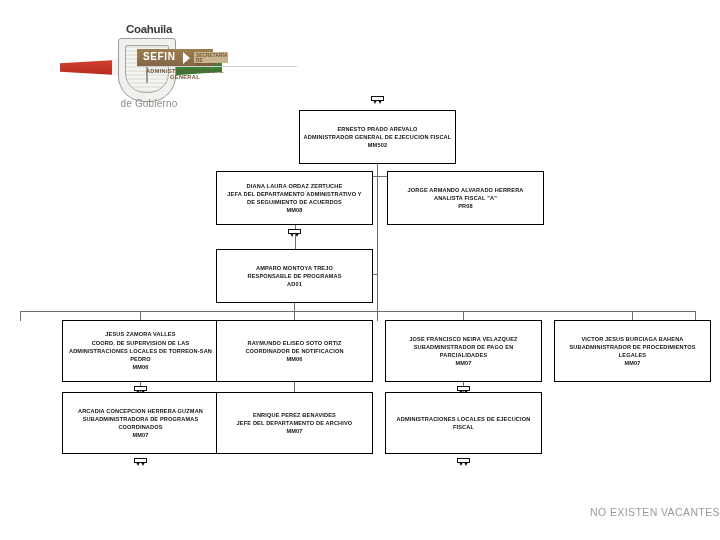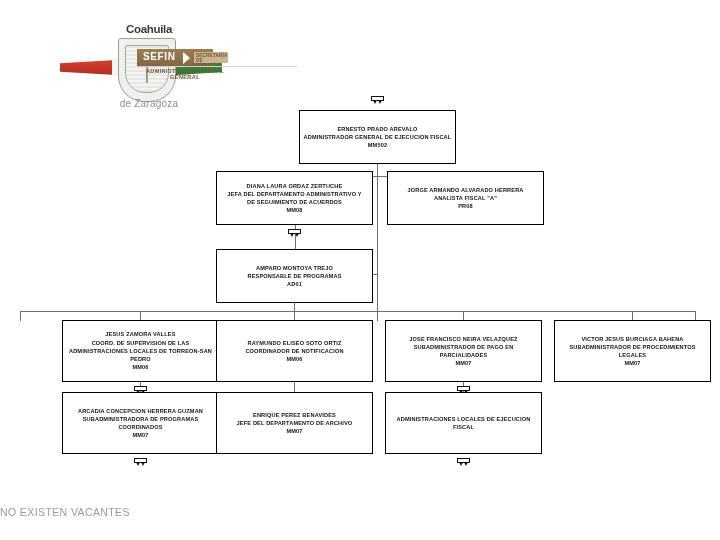--- a/index.html
+++ b/index.html
@@ -120,21 +120,21 @@
     border-left:2.4px solid transparent;border-right:2.4px solid transparent;
     border-top:4.2px solid #111;
   }
   .glyph .rgt{
     position:absolute;left:7.4px;top:4.2px;width:0;height:0;
     border-left:2.4px solid transparent;border-right:2.4px solid transparent;
     border-top:4.2px solid #111;
   }
 
   .footer-note{
-    position:absolute;left:0;top:506px;width:720px;text-align:left;
+    position:absolute;left:0;top:506px;width:720px;text-align:right;
     font-size:10.5px;color:#9a9a9a;letter-spacing:0.4px;
   }
 </style>
 </head>
 <body>
 
 <div id="stage">
 
   <div class="logo-block">
     <div class="gob-text">
@@ -143,21 +143,21 @@
     </div>
     <div class="ribbon">
       <div class="red"></div>
         <div class="white"></div>
         <div class="green"></div>
     </div>
     <div class="shield">
       <div class="inner"></div>
         <div class="cross"></div>
     </div>
-    <div class="zaragoza">de Zaragoza</div>
+    <div class="zaragoza">de Gobierno</div>
   </div>
 
   <div class="sefin-wrap">
     <div class="sefin-bar">
       <div class="label">SEFIN</div>
       <div class="arrow"></div>
       <div class="tag">
         <span>SECRETARÍA</span>
         <span style="top:5.5px">DE FINANZAS</span>
       </div>

